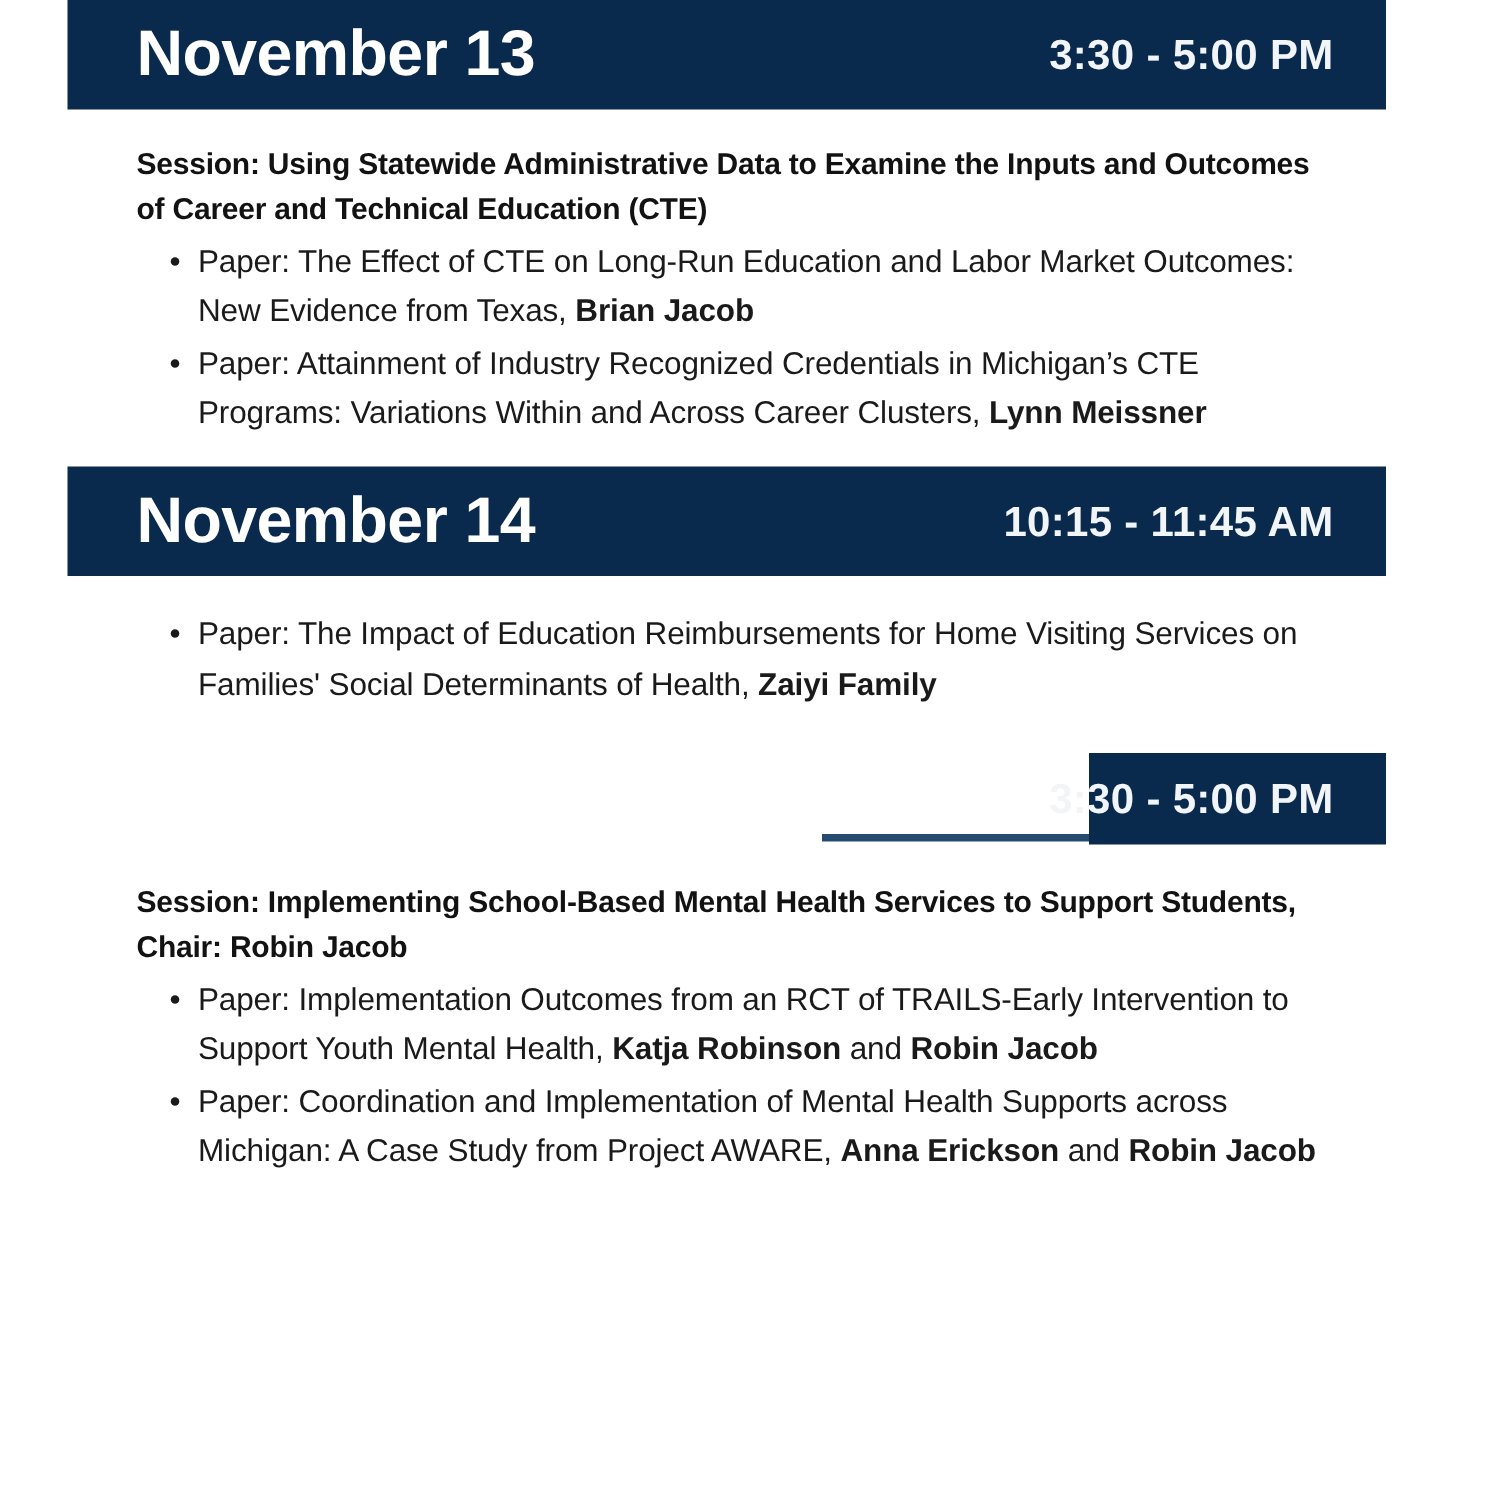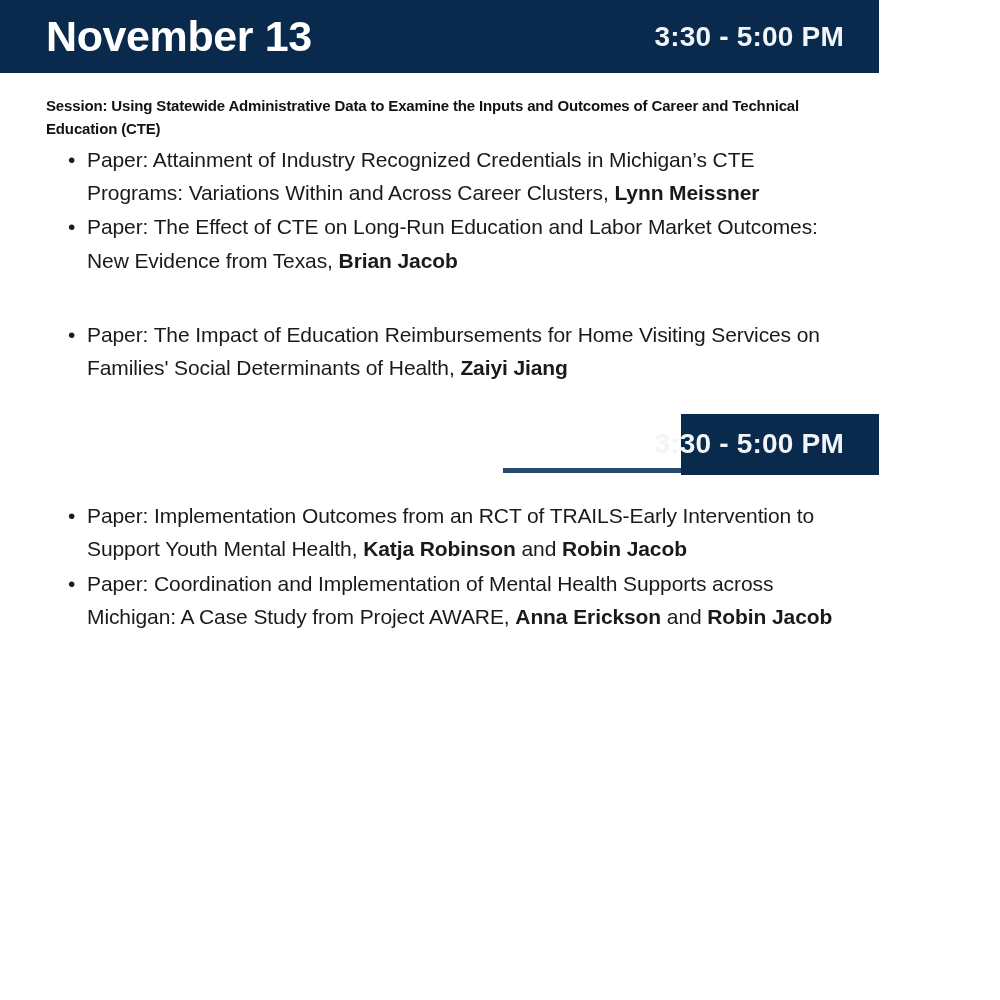--- a/index.html
+++ b/index.html
@@ -13,20 +13,21 @@
     background: #ffffff;
     font-family: "Liberation Sans", sans-serif;
     color: #111111;
     overflow: hidden;
     position: relative;
   }
 
   .agenda {
     width: 879px;
     position: relative;
+    padding-left: 45px;
   }
 
   
   .day-band {
     background: #0a2a4d;
     height: 73px;
     display: flex;
     align-items: center;
     justify-content: space-between;
     padding: 0 35px 0 46px;
@@ -83,21 +84,21 @@
     line-height: 1;
     white-space: nowrap;
   }
 
   
   .session {
     padding: 22px 30px 18px 46px;
     box-sizing: border-box;
   }
   .session-title {
-    font-size: 15px;
+    font-size: 20px;
     font-weight: 700;
     line-height: 1.52;
     letter-spacing: -0.15px;
     margin: 0 0 2px 0;
     max-width: 900px;
     color: #121212;
   }
   ul.papers {
     list-style: none;
     margin: 0;
@@ -132,39 +133,44 @@
 <div class="agenda">
 
   <div class="day-band">
     <div class="day-label">November 13</div>
     <div class="day-time">3:30 - 5:00 PM</div>
   </div>
 
   <div class="session">
     <div class="session-title">Session: Using Statewide Administrative Data to Examine the Inputs and Outcomes of Career and Technical Education (CTE)</div>
     <ul class="papers">
+      <li><span>Paper: The Effect of CTE on Long-Run Education and Labor Market Outcomes: New Evidence from Texas, </span><b>Brian Jacob</b></li>
       <li><span>Paper: Attainment of Industry Recognized Credentials in Michigan’s CTE Programs: Variations Within and Across Career Clusters, </span><b>Lynn Meissner</b></li>
-      <li><span>Paper: The Effect of CTE on Long-Run Education and Labor Market Outcomes: New Evidence from Texas, </span><b>Brian Jacob</b></li>
     </ul>
   </div>
 
+  <div class="day-band">
+    <div class="day-label">November 14</div>
+    <div class="day-time">10:15 - 11:45 AM</div>
+  </div>
 
   <div class="session">
     <ul class="papers">
-      <li><span>Paper: The Impact of Education Reimbursements for Home Visiting Services on Families' Social Determinants of Health, </span><b>Zaiyi Jiang</b></li>
+      <li><span>Paper: The Impact of Education Reimbursements for Home Visiting Services on Families' Social Determinants of Health, </span><b>Zaiyi Family</b></li>
     </ul>
   </div>
 
   <div class="time-band">
     <div class="rule"></div>
     <div class="block">
       <div class="day-time">3:30 - 5:00 PM</div>
     </div>
   </div>
 
   <div class="session">
+    <div class="session-title">Session: Implementing School-Based Mental Health Services to Support Students, Chair: Robin Jacob</div>
     <ul class="papers">
       <li><span>Paper: Implementation Outcomes from an RCT of TRAILS-Early Intervention to Support Youth Mental Health, </span><b>Katja Robinson</b><span> and </span><b>Robin Jacob</b></li>
       <li><span>Paper: Coordination and Implementation of Mental Health Supports across Michigan: A Case Study from Project AWARE, </span><b>Anna Erickson</b><span> and </span><b>Robin Jacob</b></li>
     </ul>
   </div>
 
 </div>
 
 </body></html>

